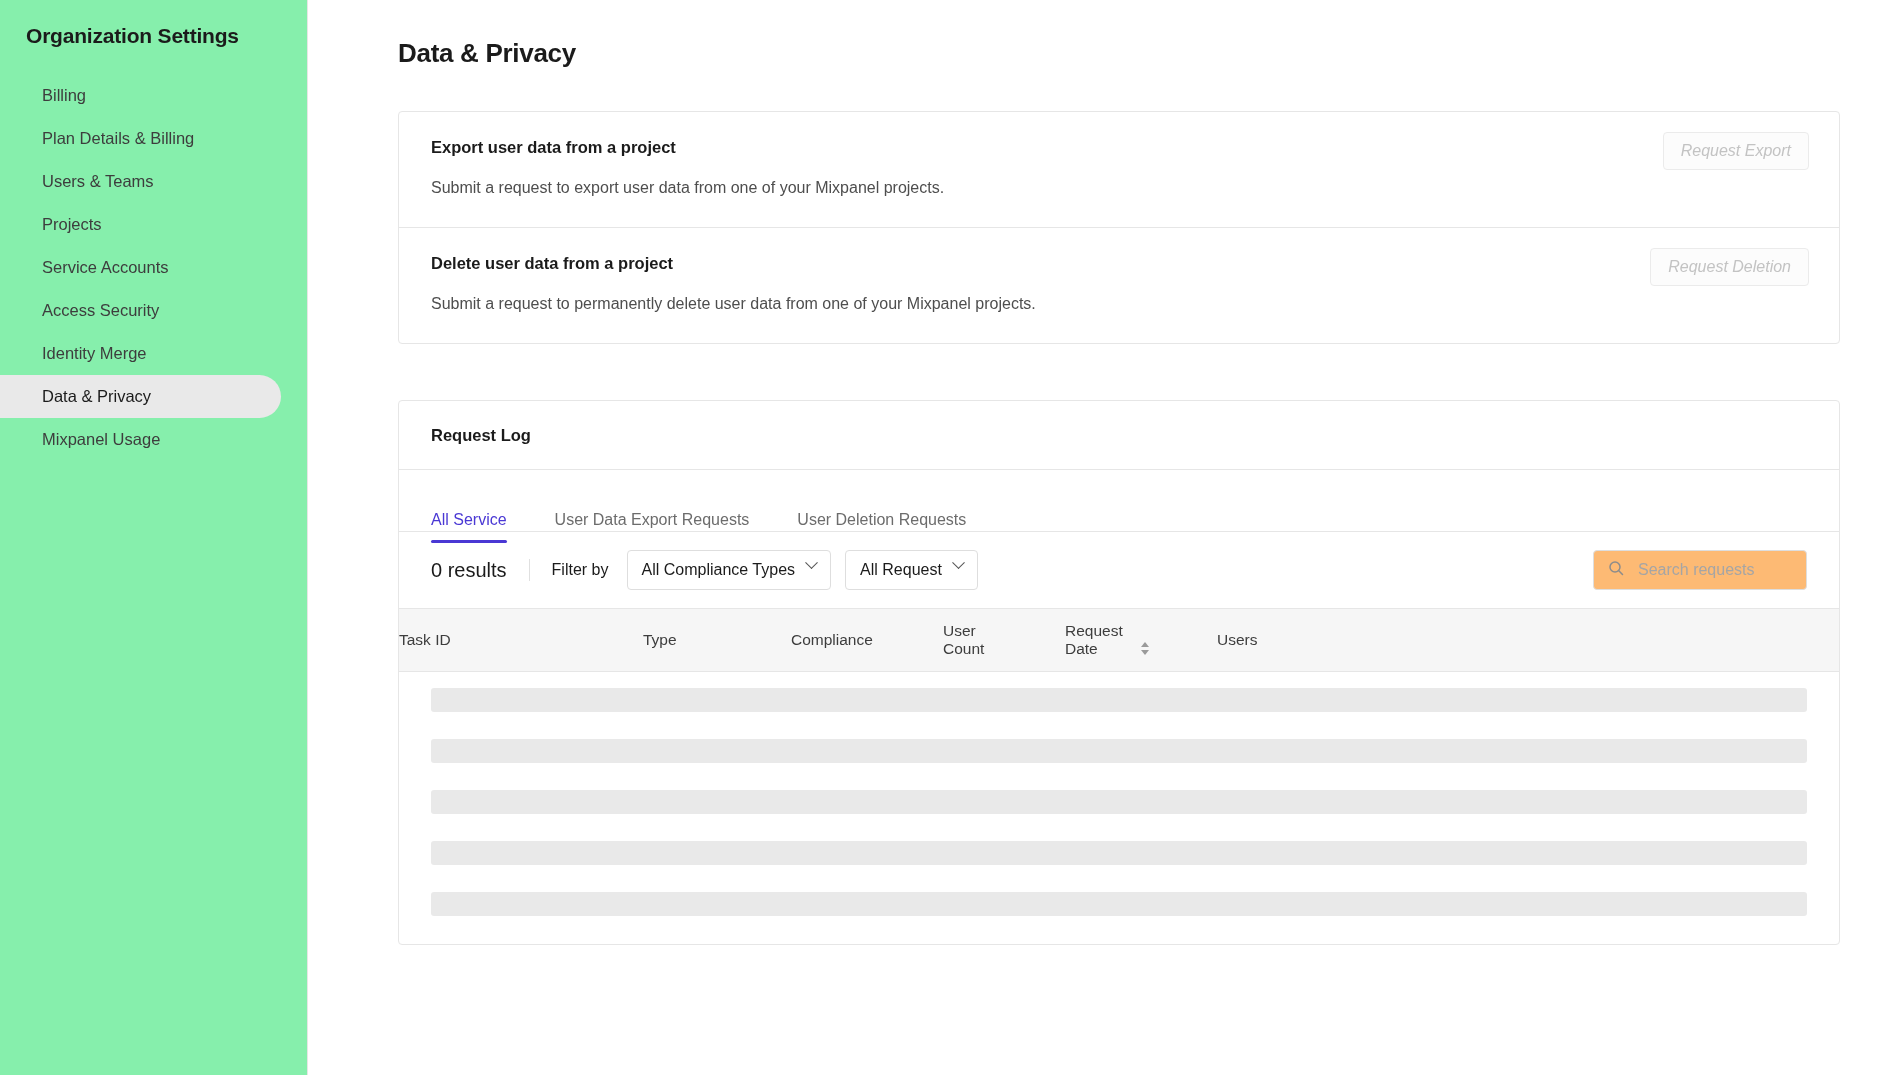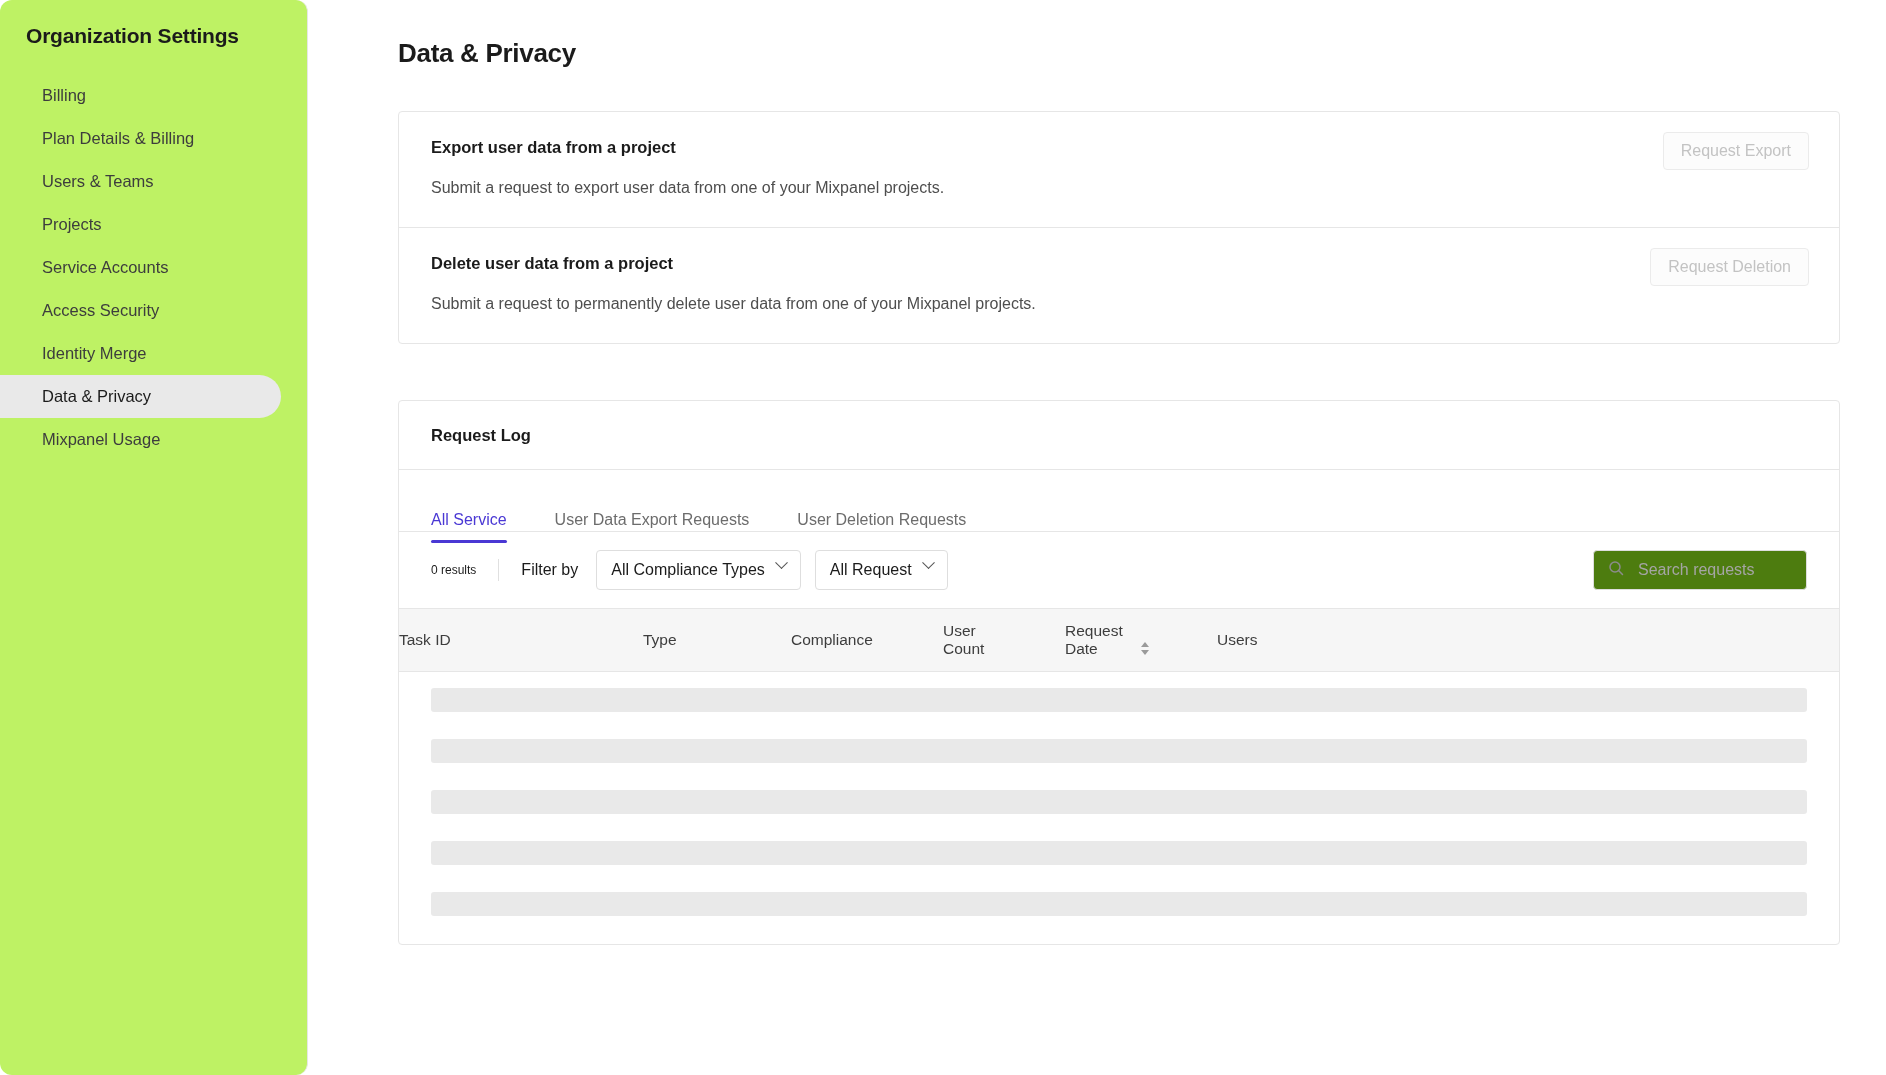--- a/index.html
+++ b/index.html
@@ -15,24 +15,23 @@
     width: 1886px;
     height: 1075px;
     overflow: hidden;
   }
 
   
   .sidebar {
     width: 308px;
     min-width: 308px;
     height: 100%;
-    background: #bef264;
+    background: #86efac;
     border-right: 1px solid #e6e6e6;
     padding-top: 24px;
-    border-radius: 12px;
   }
   .sidebar-title {
     font-size: 21px;
     font-weight: bold;
     color: #1b1b1b;
     padding: 0 26px;
     margin-bottom: 26px;
     letter-spacing: -0.2px;
   }
   .nav-list { display: flex; flex-direction: column; }
@@ -94,20 +93,21 @@
     right: 30px;
     top: 20px;
     border: 1px solid #ebebeb;
     background: #fcfcfc;
     color: #c3c3c3;
     font-size: 16px;
     border-radius: 4px;
     padding: 9px 17px;
     cursor: default;
     font-family: "Liberation Sans", sans-serif;
+    font-style: italic;
   }
 
   .log-card { margin-top: 56px; }
   .log-header {
     padding: 25px 32px 24px 32px;
     border-bottom: 1px solid #e6e6e6;
     font-size: 16.5px;
     font-weight: bold;
     color: #1b1b1b;
   }
@@ -138,21 +138,21 @@
     border-radius: 2px;
   }
 
   .toolbar {
     display: flex;
     align-items: center;
     padding: 18px 32px;
     gap: 0;
   }
   .results-count {
-    font-size: 12px;
+    font-size: 20px;
     color: #1b1b1b;
     margin-right: 22px;
   }
   .tool-divider {
     width: 1px;
     height: 22px;
     background: #e0e0e0;
     margin-right: 22px;
   }
   .filter-label {
@@ -179,21 +179,21 @@
     border-bottom: 1.6px solid #555;
     transform: rotate(45deg) translate(-2px,-2px);
   }
   .search-box {
     margin-left: auto;
     display: flex;
     align-items: center;
     gap: 12px;
     border: 1px solid #dedede;
     border-radius: 4px;
-    background: #4d7c0f;
+    background: #fdba74;
     padding: 0 14px;
     height: 40px;
     width: 214px;
   }
   .search-box input {
     border: none;
     outline: none;
     font-size: 16px;
     color: #1b1b1b;
     width: 100%;

